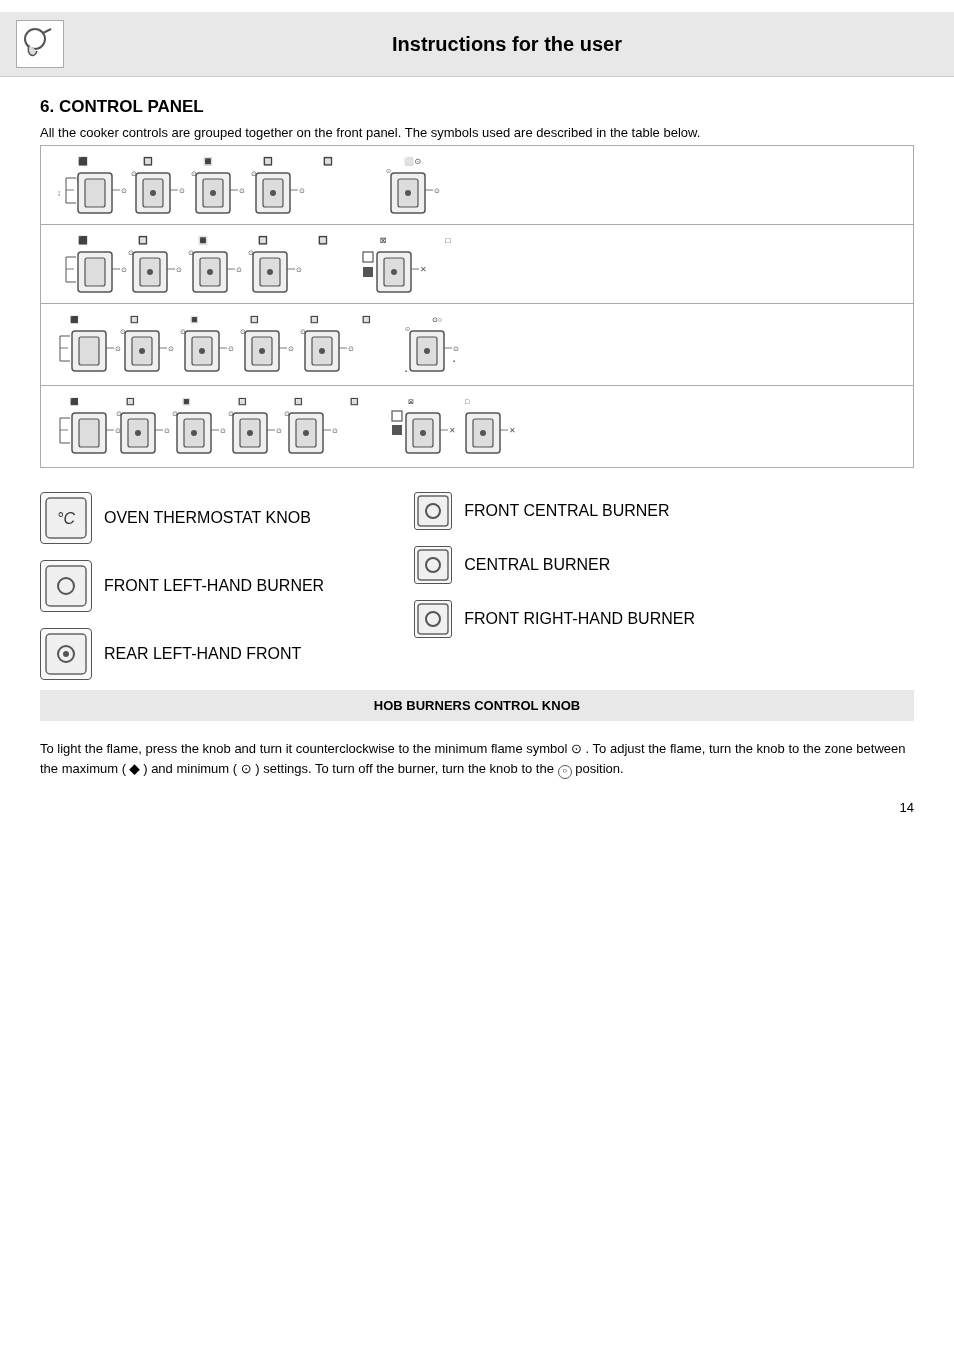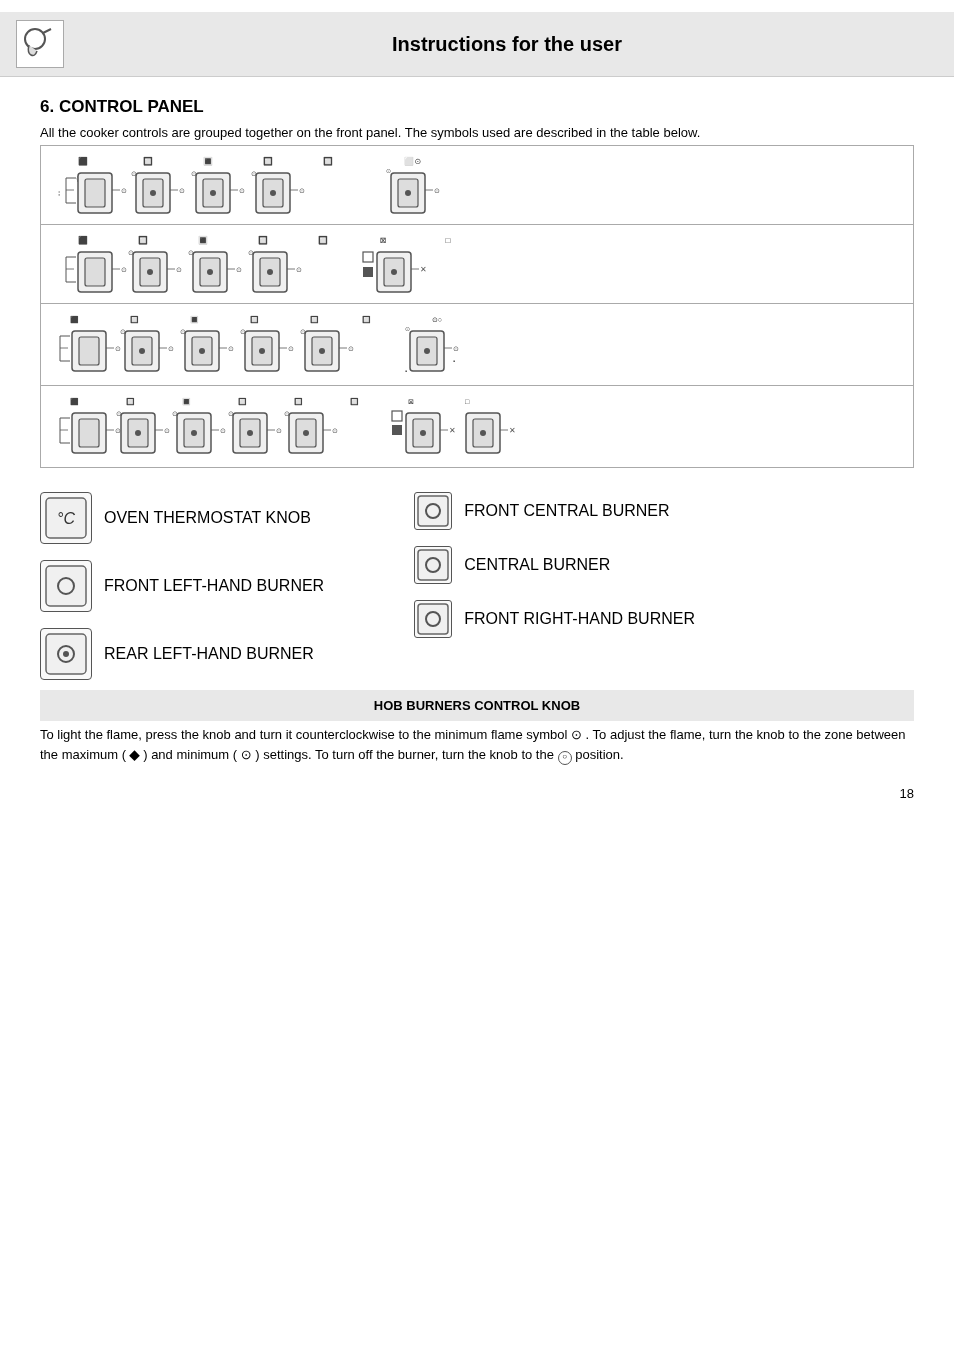--- a/index.html
+++ b/index.html
@@ -128,21 +128,21 @@
     }
 
     
     .hob-section {
       background: #e8e8e8;
       padding: 8px 12px;
       text-align: center;
       font-weight: bold;
       font-size: 13px;
       margin-top: 8px;
-      margin-bottom: 4px;
+      margin-bottom: 18px;
     }
     .hob-desc {
       font-size: 13px;
       line-height: 1.6;
     }
 
     
     .page-number {
       text-align: right;
       margin-top: 20px;
@@ -460,21 +460,21 @@
       </div>
 
       <div class="legend-item">
         <div class="legend-box">
           <svg width="44" height="44" viewBox="0 0 44 44">
             <rect x="2" y="2" width="40" height="40" rx="4" fill="#f0f0f0" stroke="#666" stroke-width="1.5"></rect>
             <circle cx="22" cy="22" r="8" fill="none" stroke="#555" stroke-width="2"></circle>
             <circle cx="22" cy="22" r="3" fill="#555"></circle>
           </svg>
         </div>
-        <div class="legend-label">REAR LEFT-HAND BURNER</div>
+        <div class="legend-label">REAR LEFT-HAND FRONT</div>
       </div>
 
     </div>
 
     <div class="legend-col" style="margin-left: 60px;">
 
       <div class="legend-item">
         <div class="legend-box-small">
           <svg width="32" height="32" viewBox="0 0 32 32">
             <rect x="1" y="1" width="30" height="30" rx="3" fill="#f0f0f0" stroke="#666" stroke-width="1.5"></rect>
@@ -510,15 +510,15 @@
 
   </div>
 
   <div class="hob-section">HOB BURNERS CONTROL KNOB</div>
   <div class="hob-desc">
     To light the flame, press the knob and turn it counterclockwise to the minimum flame
     symbol <span style="font-size:13px;">⊙</span> . To adjust the flame, turn the knob to the zone between the maximum ( <strong>◆</strong> )
     and minimum ( <span style="font-size:13px;">⊙</span> ) settings. To turn off the burner, turn the knob to the <span style="border: 1.5px solid #555; border-radius: 50%; width:14px; height:14px; display:inline-flex; align-items:center; justify-content:center; font-size:8px;">○</span> position.
   </div>
 
-  <div class="page-number">18</div>
+  <div class="page-number">14</div>
 
 </div>
 
 </body></html>

